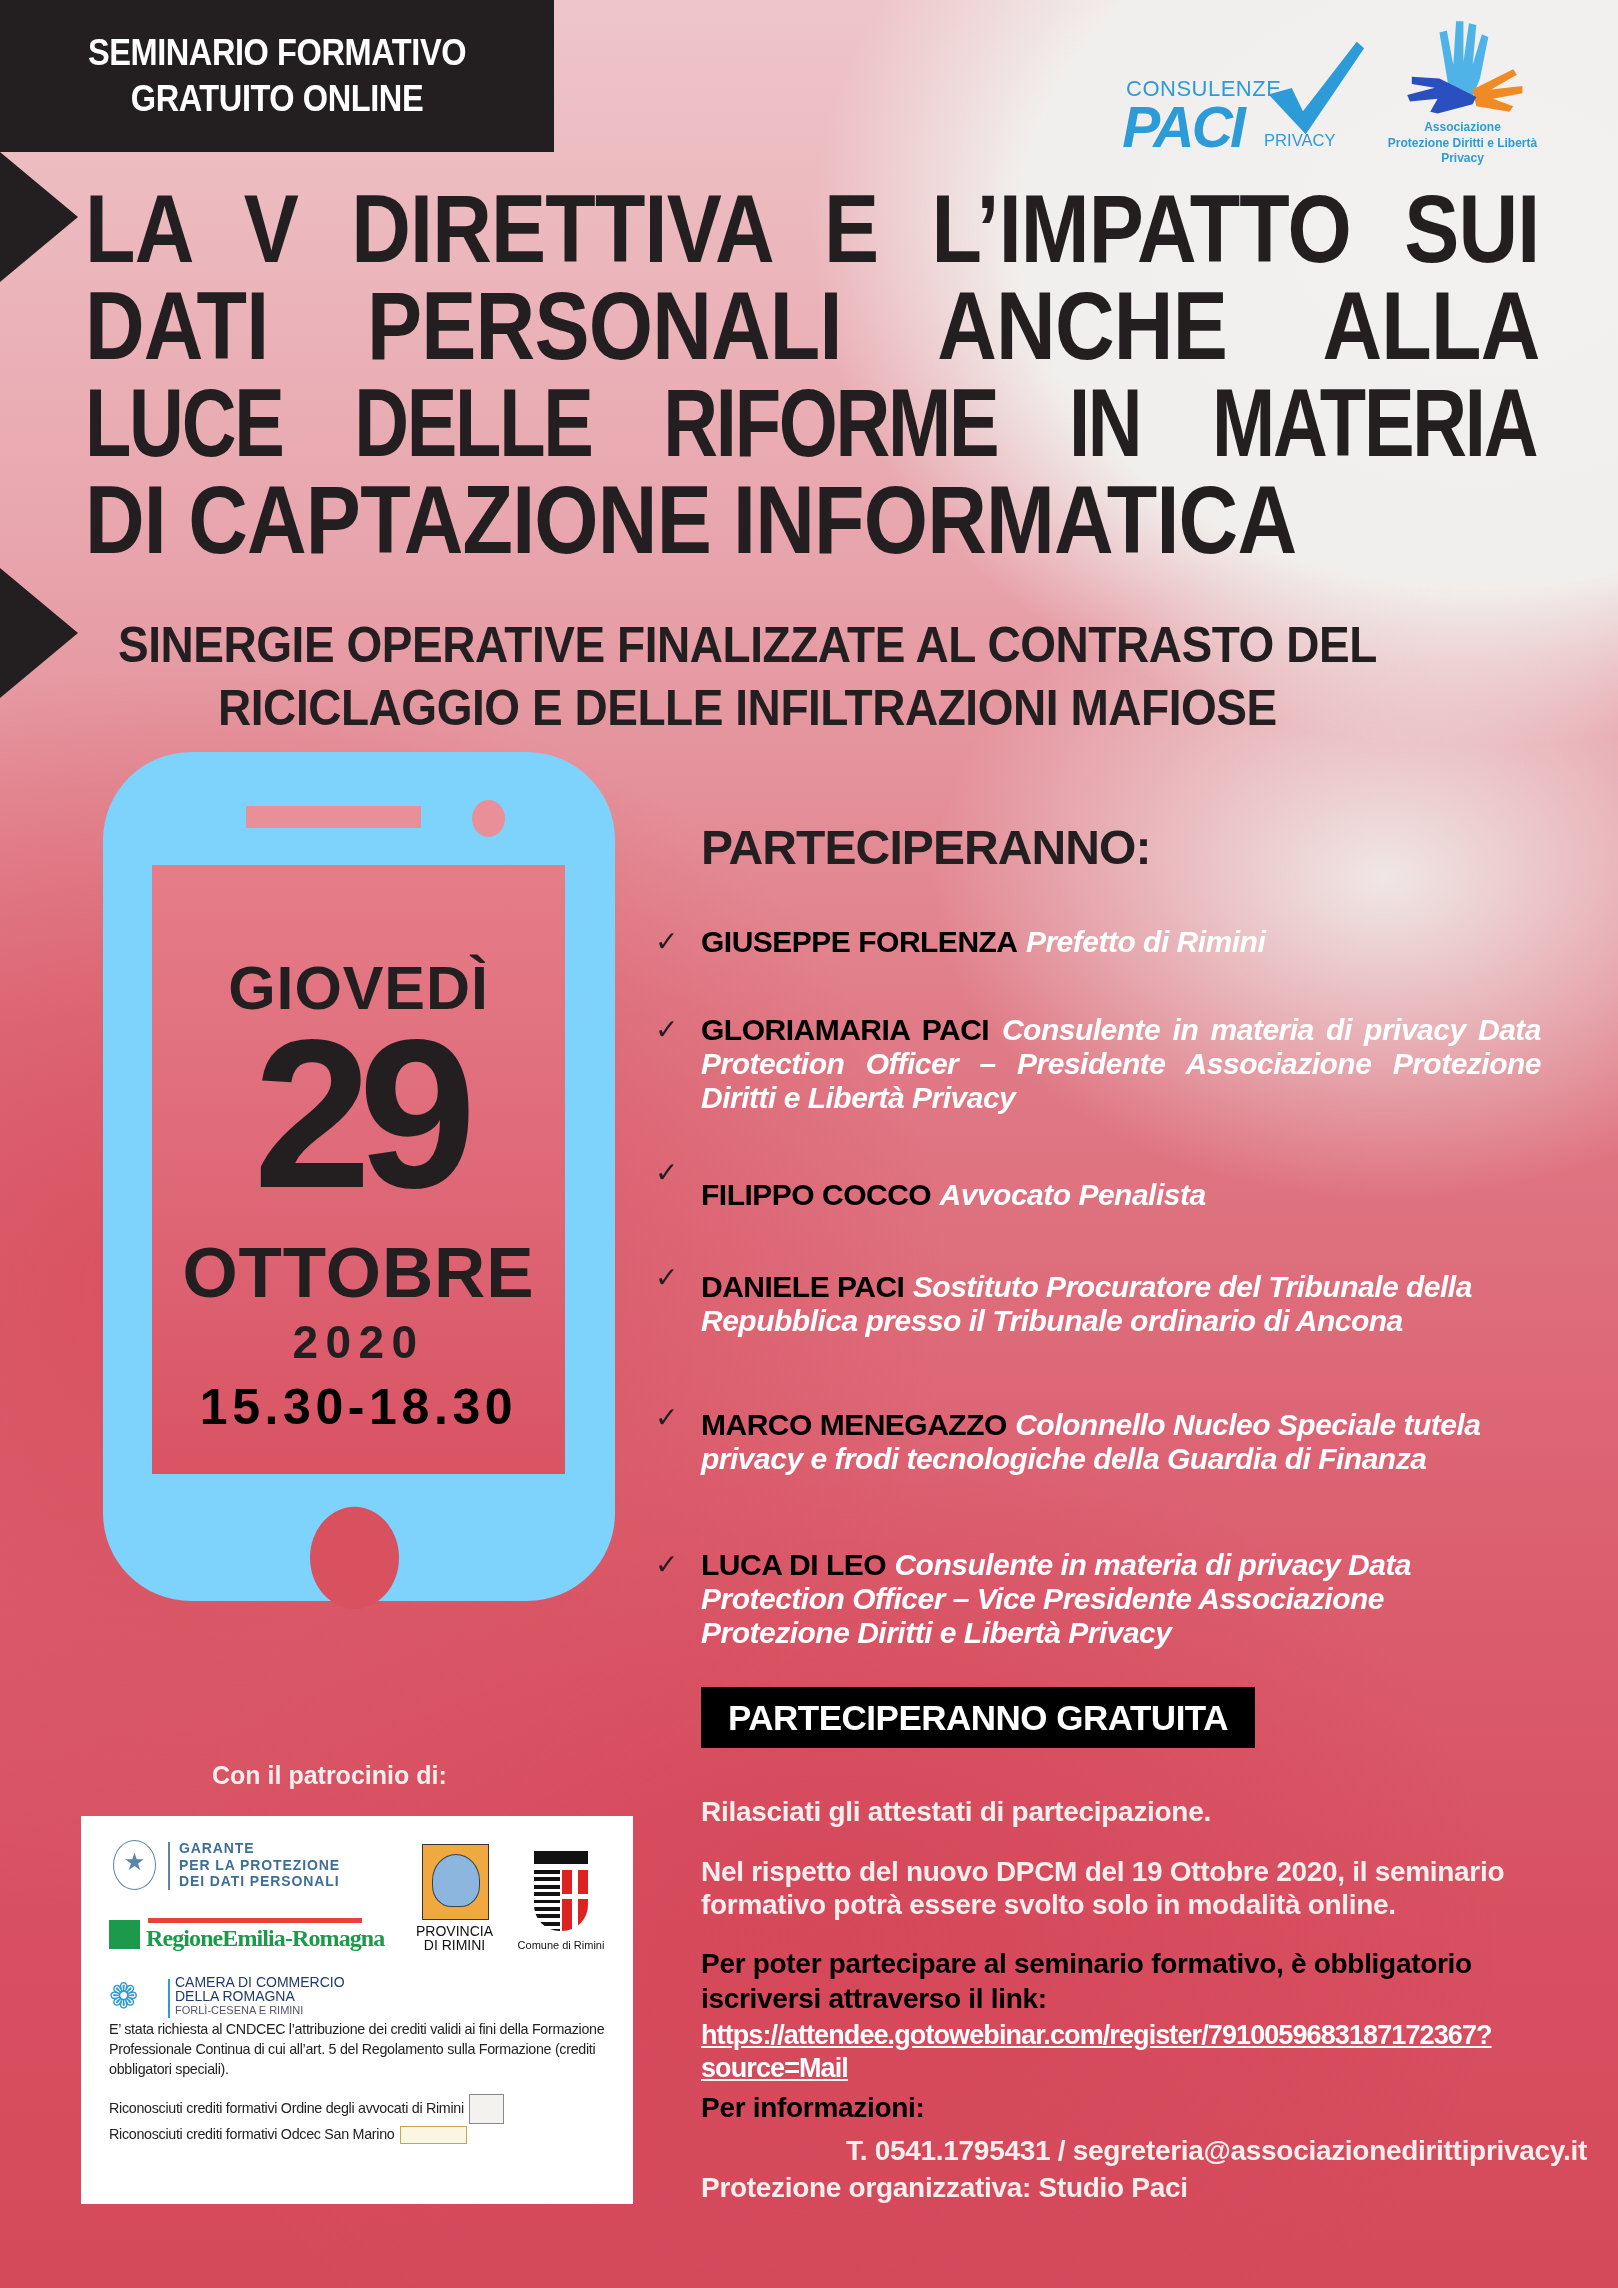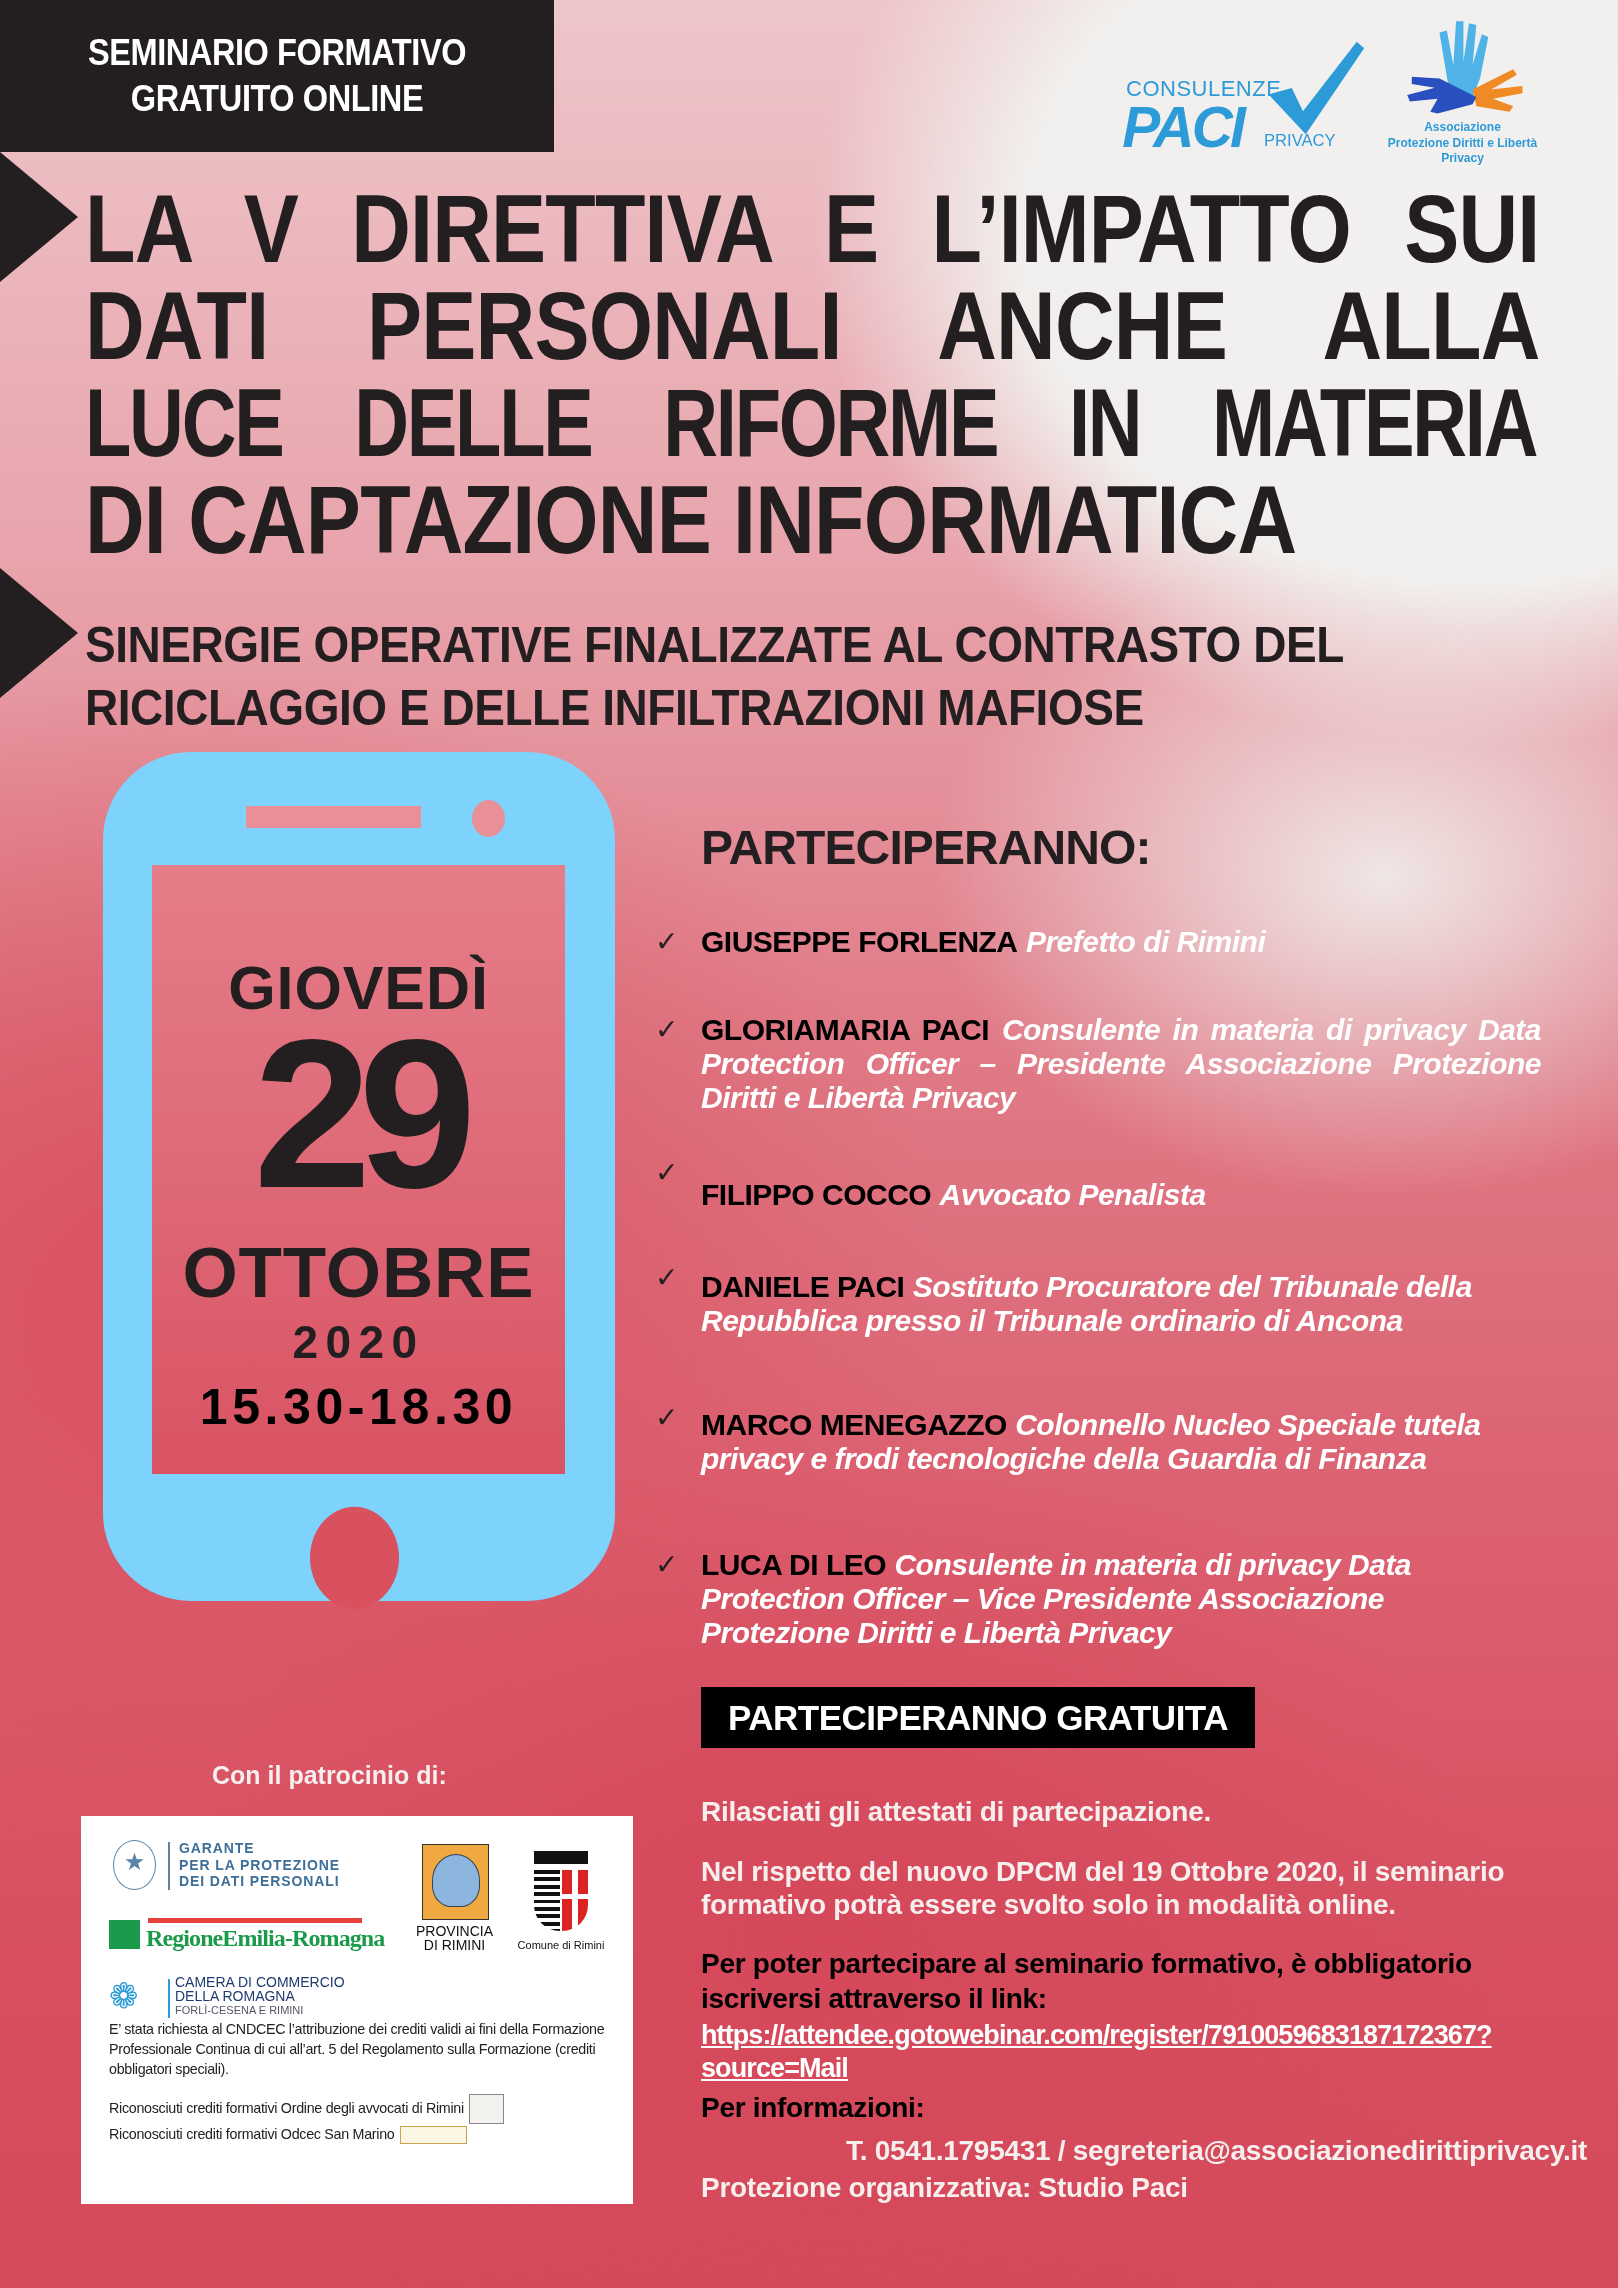--- a/index.html
+++ b/index.html
@@ -12,21 +12,21 @@
       linear-gradient(180deg, #eec6ca 0%, #e8a3ab 25%, #e07b87 45%, #dc6272 65%, #d74f60 85%, #d44a5b 100%);
   }
   .abs{position:absolute;}
   
   .top-box{left:0;top:0;width:554px;height:152px;background:#231f20;color:#fff;text-align:center;}
   .top-box .line{font-weight:bold;font-size:37px;line-height:46px;letter-spacing:-0.5px;transform:scaleX(0.88);}
   .top-box .l1{padding-top:29.5px;}
   .arrow{left:0;width:0;height:0;border-top:65px solid transparent;border-bottom:65px solid transparent;border-left:78px solid #231f20;}
   .title{left:85px;top:180px;width:1458px;font-weight:bold;font-size:96px;line-height:97px;letter-spacing:-0.9px;}
   .title .row{display:block;text-align:justify;text-align-last:justify;white-space:nowrap;transform-origin:left;}
-  .subtitle{left:85px;top:614px;width:1440px;font-weight:bold;font-size:50px;line-height:63px;letter-spacing:-0.5px;}
+  .subtitle{left:85px;top:614px;width:1440px;font-weight:bold;font-size:50px;line-height:63px;letter-spacing:-0.5px;text-align:center;}
   .subtitle .row{display:block;white-space:nowrap;transform:scaleX(0.92);transform-origin:left;}
   
   .logo-paci{left:1126px;top:28px;width:258px;height:129px;}
   .logo-paci .cons{position:absolute;left:0;top:48px;color:#2d9bd8;font-size:22px;letter-spacing:0.5px;}
   .logo-paci .paci{position:absolute;left:-3.7px;top:66px;color:#2d9bd8;font-size:57px;font-weight:bold;font-style:italic;letter-spacing:-2.8px;}
   .logo-paci .priv{position:absolute;left:138px;top:103px;color:#2d9bd8;font-size:16.6px;}
   .logo-paci svg{position:absolute;left:138px;top:9.2px;}
   .logo-assoc{left:1384px;top:14px;width:157px;height:148px;text-align:center;}
   .logo-assoc .txt{position:absolute;left:0;top:106px;width:157px;color:#2d9bd8;font-weight:bold;font-size:12px;line-height:15.7px;}
   

